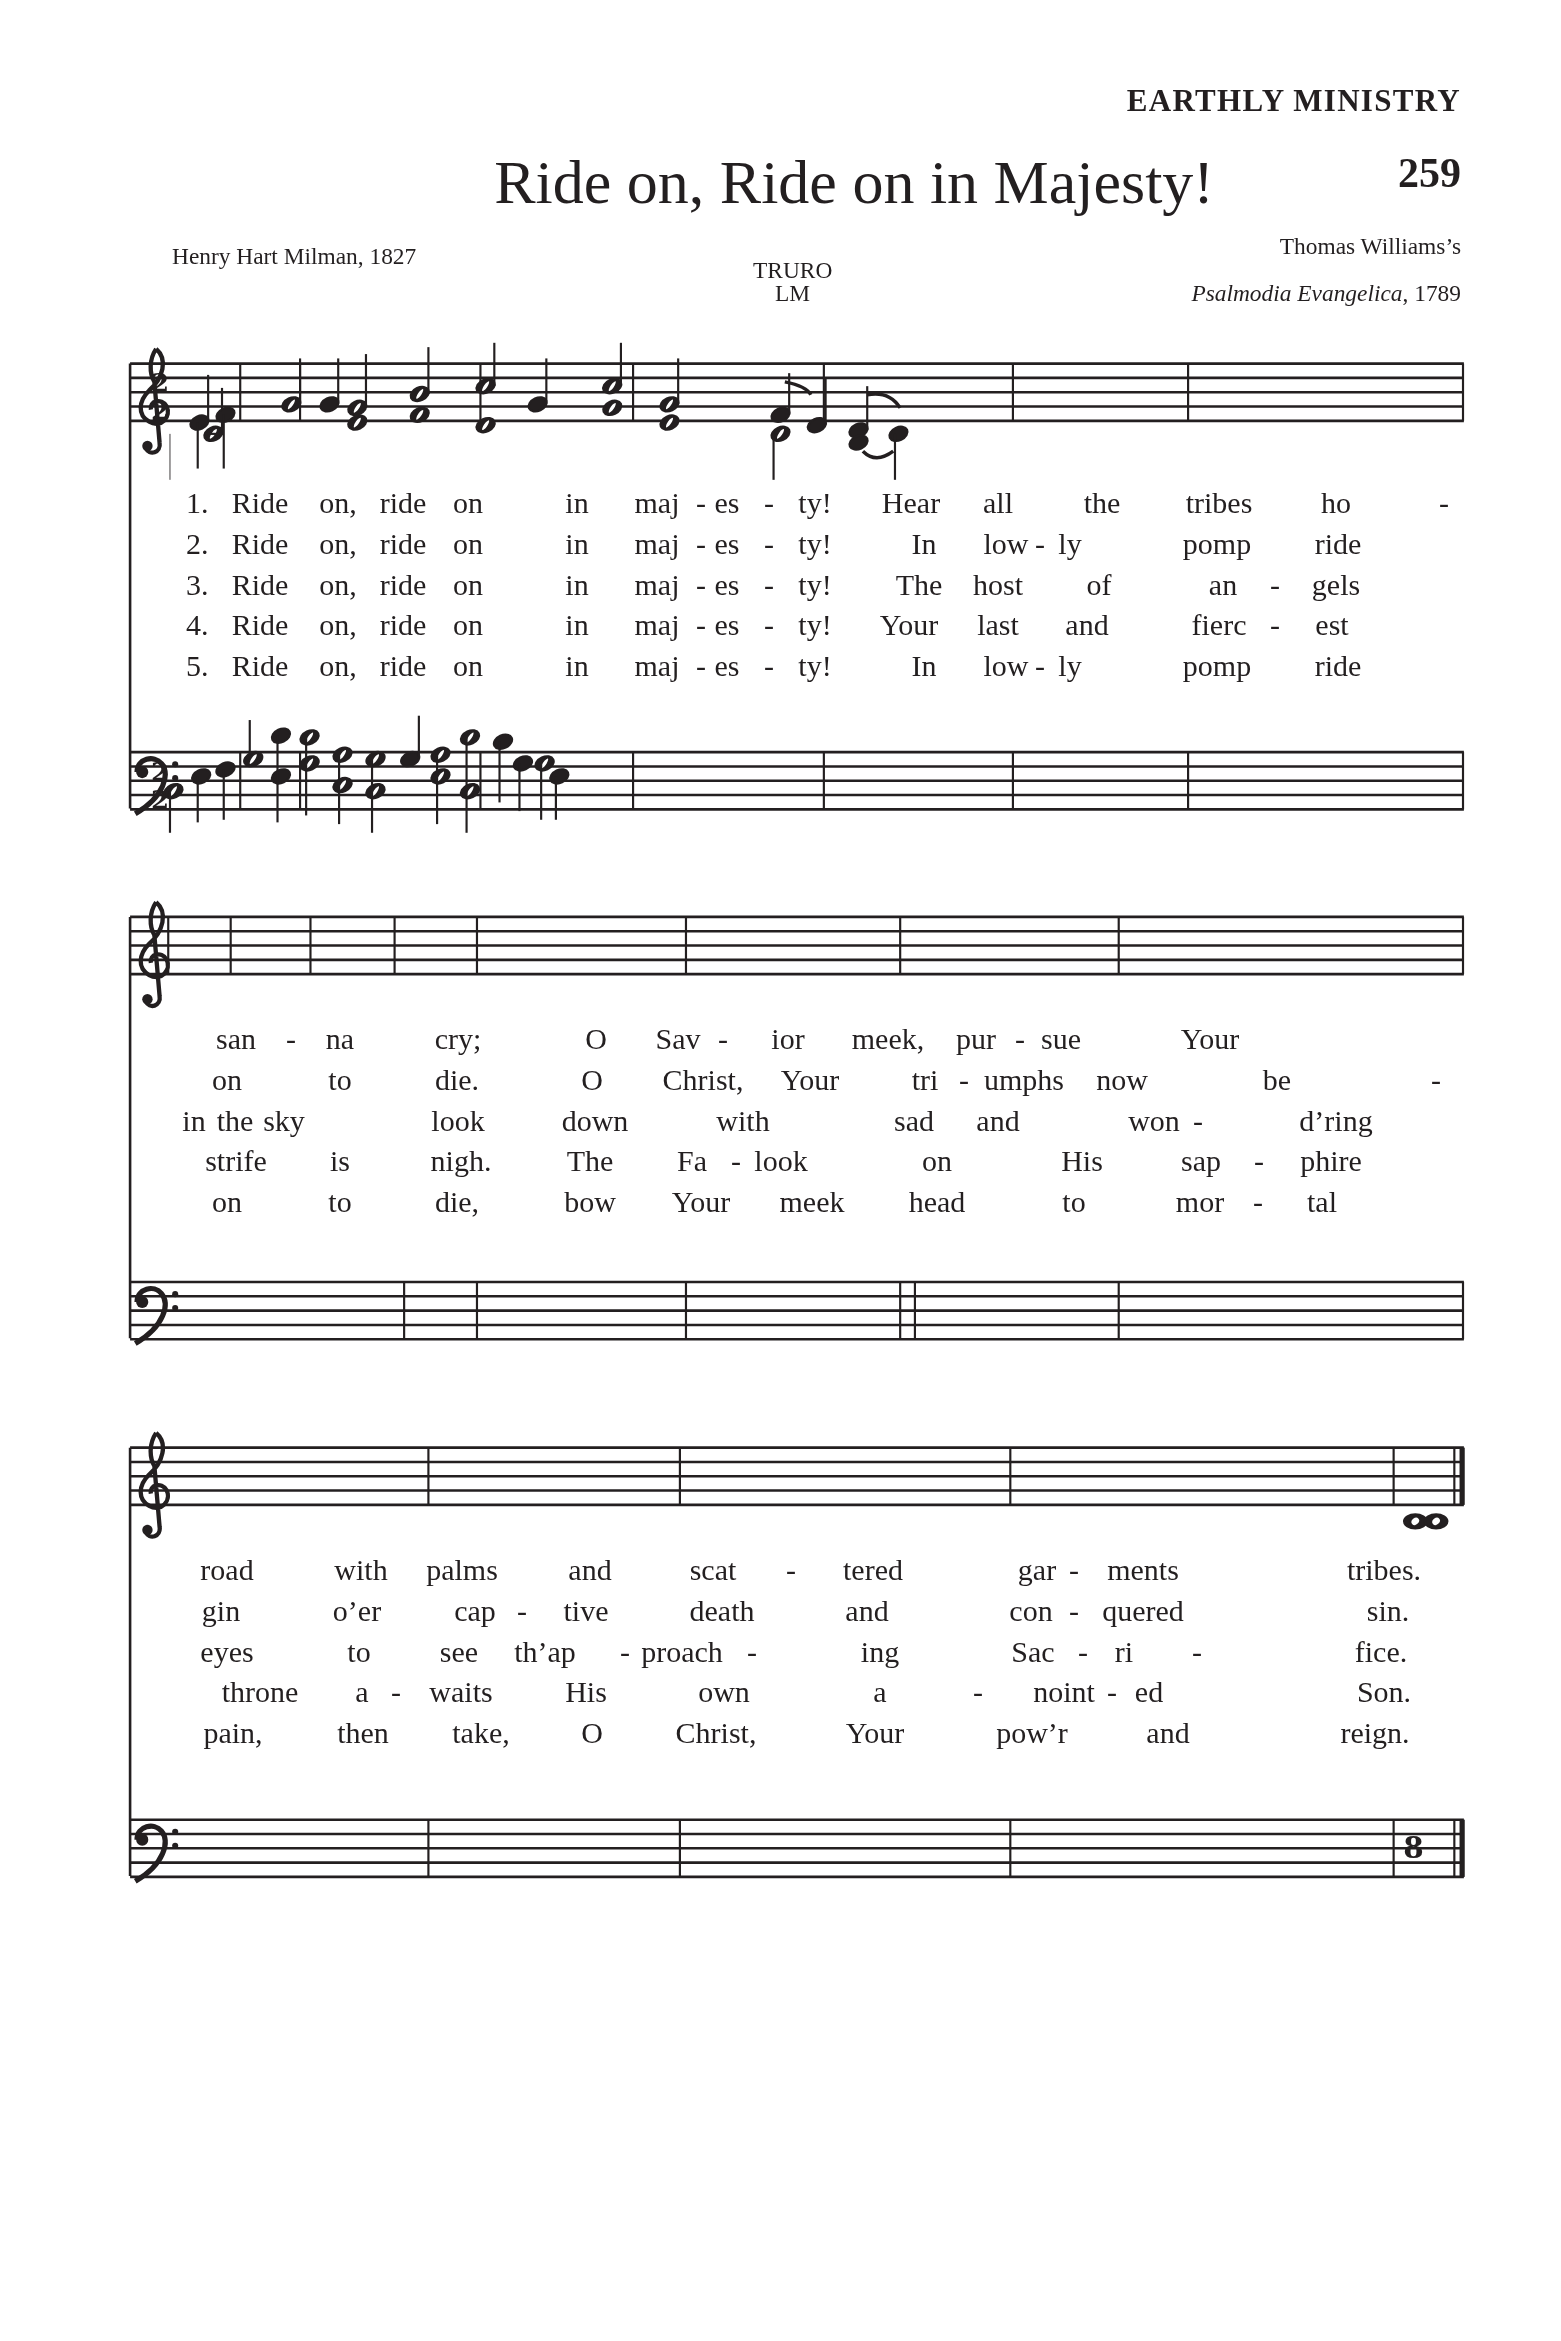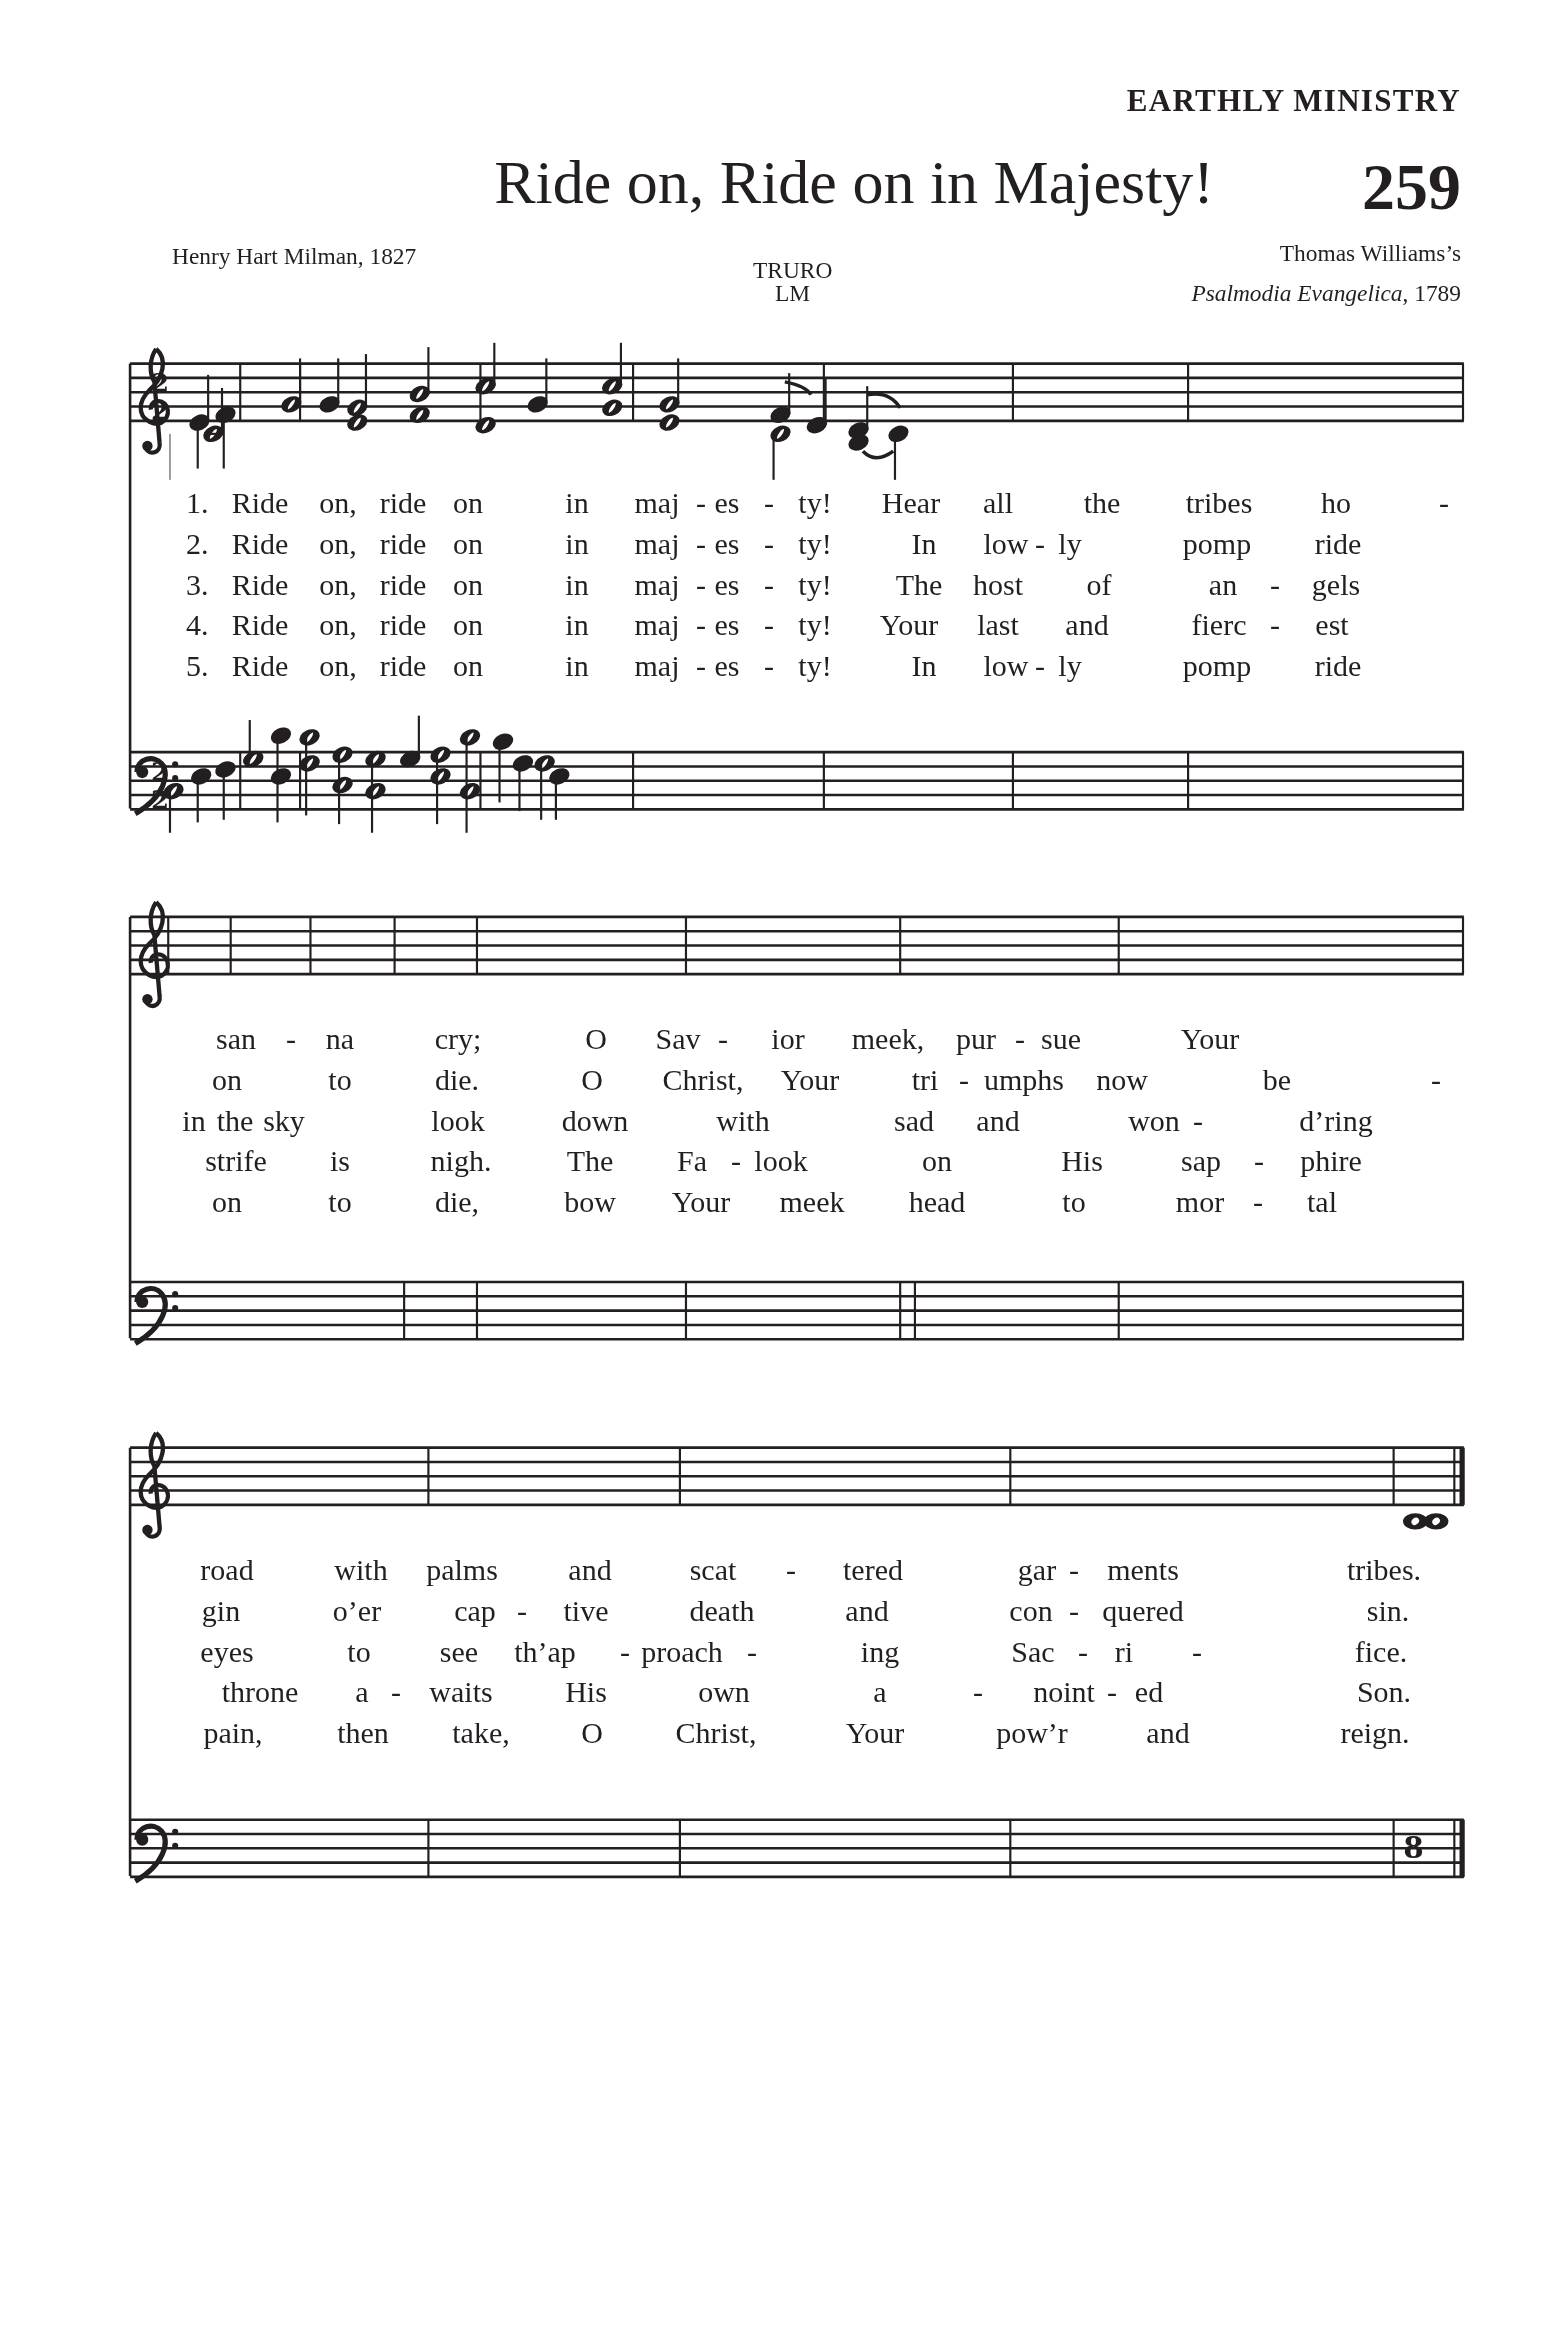--- a/index.html
+++ b/index.html
@@ -1,26 +1,26 @@
 <!DOCTYPE html>
 <html style="font-size:14px"><head>
   <meta charset="utf-8">
   <style>
     html, body { margin: 0; padding: 0; background: #ffffff; }
     body { width: 1561px; height: 2342px; position: relative; overflow: hidden;
            font-family: "Liberation Serif", "DejaVu Serif", serif; color: #231f20; }
     .abs { position: absolute; }
     .section { right: 100px; top: 83px; font-size: 31px; font-weight: bold; letter-spacing: 1.3px; }
     .title { top: 147px; font-size: 62px; right: 347px; white-space: nowrap; }
-    .number { top: 149px; right: 100px; font-size: 66px; font-weight: bold; }
+    .number { top: 149px; right: 100px; font-size: 42px; font-weight: bold; }
     .credit { font-size: 23.4px; white-space: nowrap; }
     .credit-left { left: 172px; top: 243px; }
     .tune { left: 753px; top: 243px; margin-top: 14px; }
     .meter { left: 775px; top: 280px; }
-    .credit-right1 { right: 100px; top: 240px; }
+    .credit-right1 { right: 100px; top: 233px; }
     .credit-right2 { right: 100px; top: 280px; font-style: normal; }
     .credit-right2 i { font-style: italic; }
     svg.music { position: absolute; left: 0; top: 0; }
     .lyrics-block { position: absolute; left: 0; width: 1561px; }
     .lyric-line { position: absolute; left: 0; height: 38px; width: 1561px; }
     .syl { position: absolute; font-size: 30px; white-space: nowrap; transform: translateX(-50%); }
     .vnum { position: absolute; font-size: 30px; white-space: nowrap; }
   </style>
 </head>
 <body>

